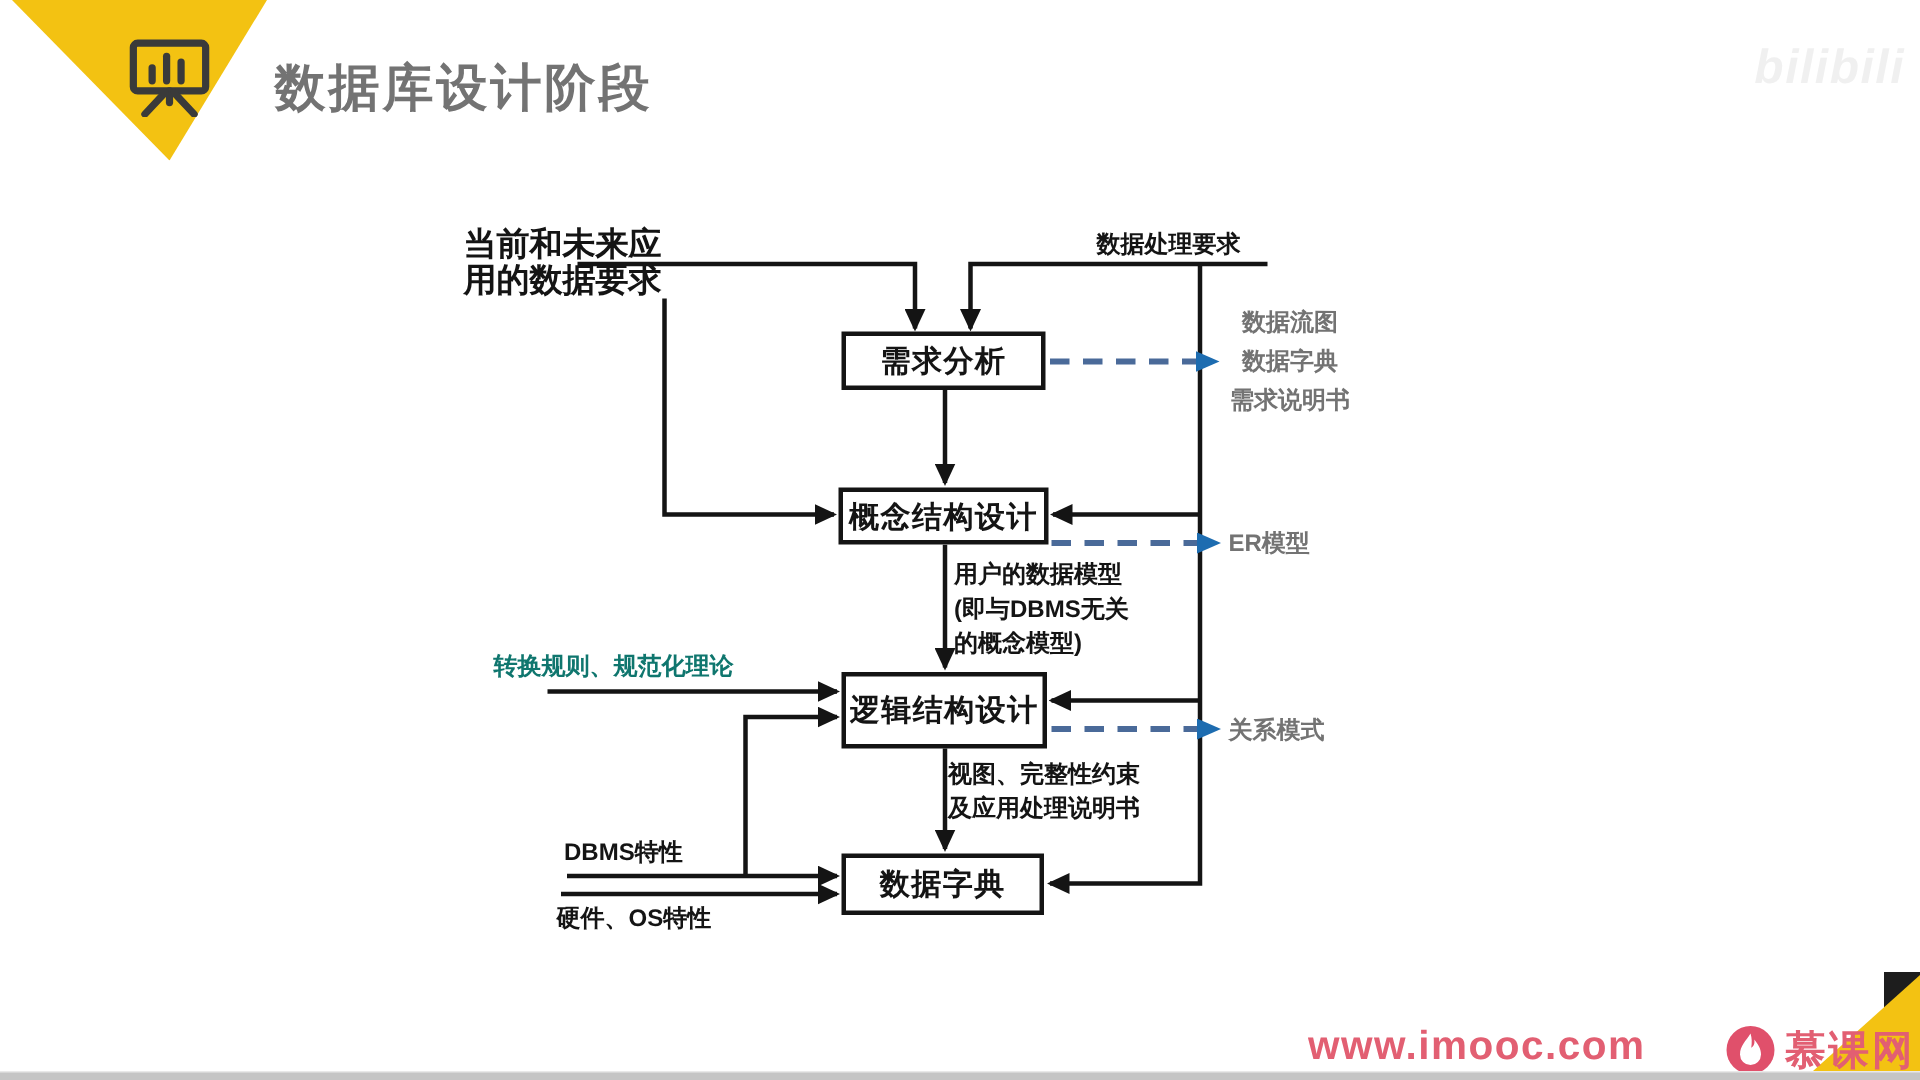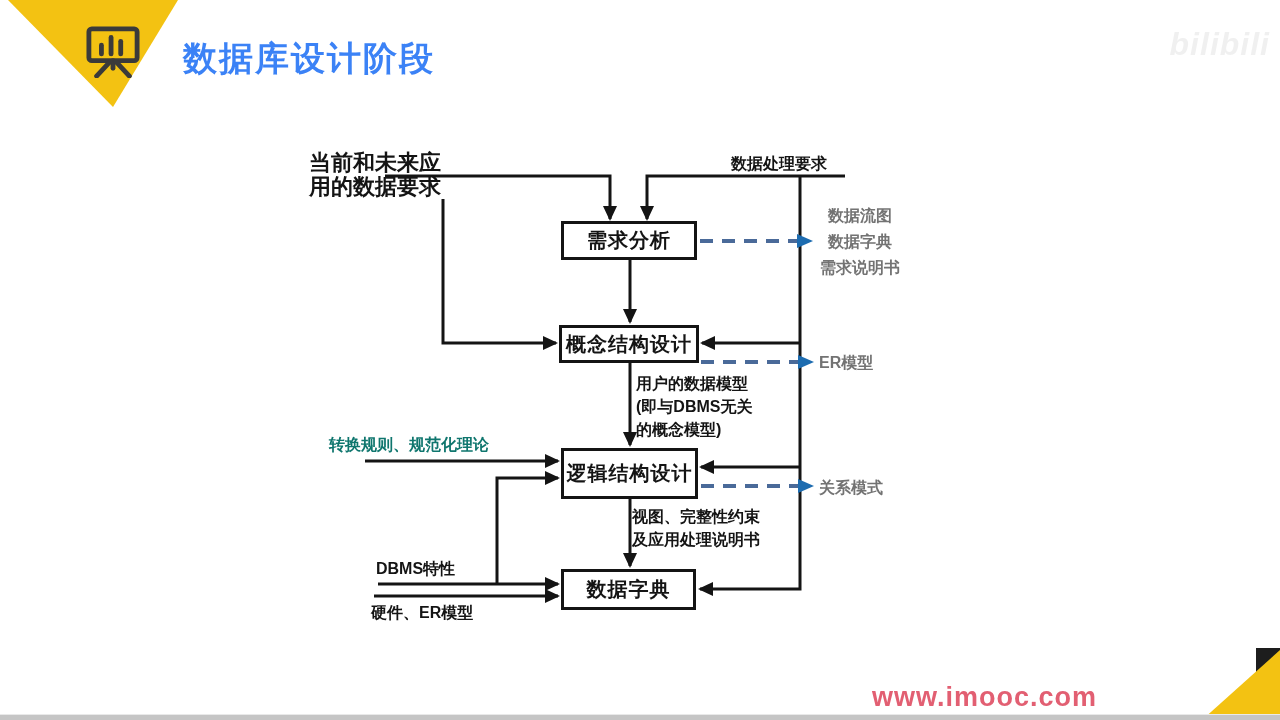--- a/index.html
+++ b/index.html
@@ -4,21 +4,21 @@
 <style>
   html,body{margin:0;padding:0;background:#fff;}
   #canvas{position:relative;width:1280px;height:720px;background:#ffffff;overflow:hidden;
           font-family:"Liberation Sans","DejaVu Sans",sans-serif;}
 
   
   .pennant{position:absolute;left:0;top:0;width:180px;height:110px;
            clip-path:polygon(8px 0,178px 0,113px 107px);background:#F3C212;}
   .pennant-icon{position:absolute;left:84px;top:24px;}
   .page-title{position:absolute;left:183px;top:36px;font-size:34px;font-weight:600;
-              color:#3b82f6;letter-spacing:2px;}
+              color:#737373;letter-spacing:2px;}
   .watermark{position:absolute;left:1060px;top:26px;width:210px;text-align:right;
              font-size:32px;font-weight:700;color:rgba(110,110,110,0.10);
              letter-spacing:1px;font-style:italic;}
 
   
   #flow-svg{position:absolute;left:0;top:0;}
   .stage-box{position:absolute;display:flex;align-items:center;justify-content:center;
              background:#fff;border:3px solid #141414;font-weight:700;font-size:20px;
              color:#141414;letter-spacing:1px;box-sizing:border-box;}
   .lbl{position:absolute;font-weight:700;font-size:16px;color:#141414;
@@ -91,32 +91,39 @@
   <div class="stage-box" style="left:559px;top:325px;width:140px;height:38px;">概念结构设计</div>
   <div class="stage-box" style="left:561px;top:221px;width:136px;height:39px;">需求分析</div>
   <div class="stage-box" style="left:561px;top:448px;width:137px;height:51px;">逻辑结构设计</div>
   <div class="stage-box" style="left:561px;top:569px;width:135px;height:41px;">数据字典</div>
 
   <div class="lbl" style="left:309px;top:151px;font-size:22px;line-height:24px;">当前和未来应
 用的数据要求</div>
   <div class="lbl" style="left:731px;top:152px;">数据处理要求</div>
   <div class="lbl lbl-red" style="left:329px;top:433px;">转换规则、规范化理论</div>
   <div class="lbl" style="left:376px;top:557px;">DBMS特性</div>
-  <div class="lbl" style="left:371px;top:601px;">硬件、ER模型</div>
+  <div class="lbl" style="left:371px;top:601px;">硬件、OS特性</div>
 
   <div class="lbl" style="left:632px;top:505px;">视图、完整性约束
 及应用处理说明书</div>
   <div class="lbl" style="left:636px;top:372px;">用户的数据模型
 (即与DBMS无关
 的概念模型)</div>
 
   <div class="lbl lbl-blue" style="left:802px;top:203px;width:116px;text-align:center;line-height:26px;">数据流图
 数据字典
 需求说明书</div>
   <div class="lbl lbl-blue" style="left:819px;top:351px;">ER模型</div>
   <div class="lbl lbl-blue" style="left:819px;top:476px;">关系模式</div>
 
   <div class="site-url">www.imooc.com</div>
   <div class="corner-black"></div>
   <div class="corner-triangle"></div>
+  <div class="logo-wrap">
+    <svg width="34" height="34" viewBox="0 0 34 34">
+      <circle cx="17" cy="17" r="16" fill="#E0506B"></circle>
+      <path d="M17 6 C14 11 10 14 10 20 a7 7 0 0 0 14 0 C24 16 22 13 19.5 10 C20 13 19 14.5 17.5 15.5 C18 12 18 9 17 6 Z" fill="#fff"></path>
+    </svg>
+    <span class="logo-text">慕课网</span>
+  </div>
   <div class="bottom-bar"></div>
 
 </div>
 
 </body></html>

